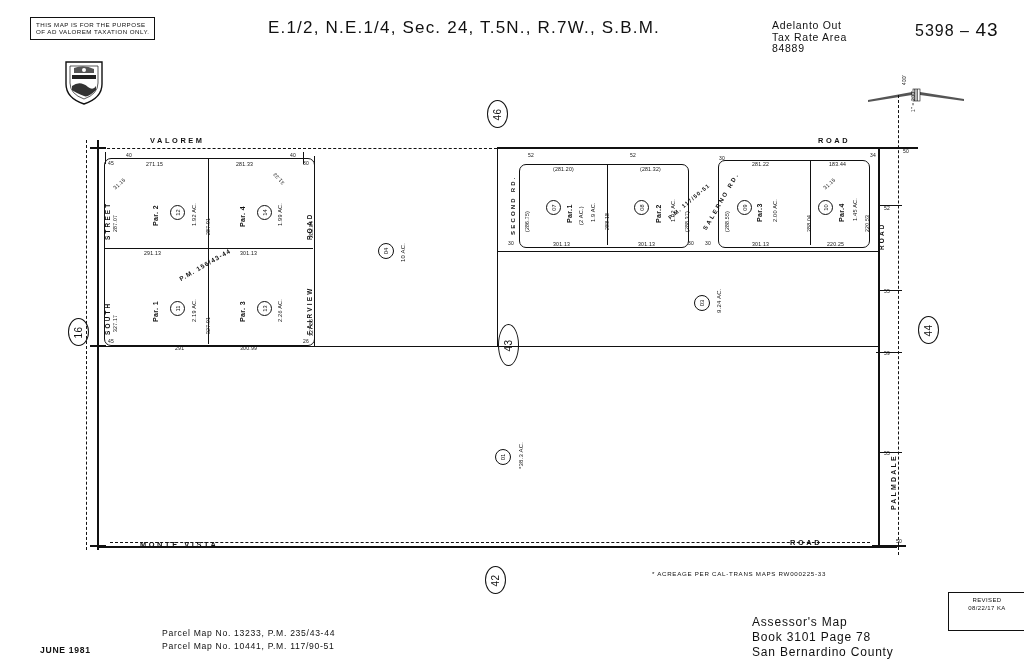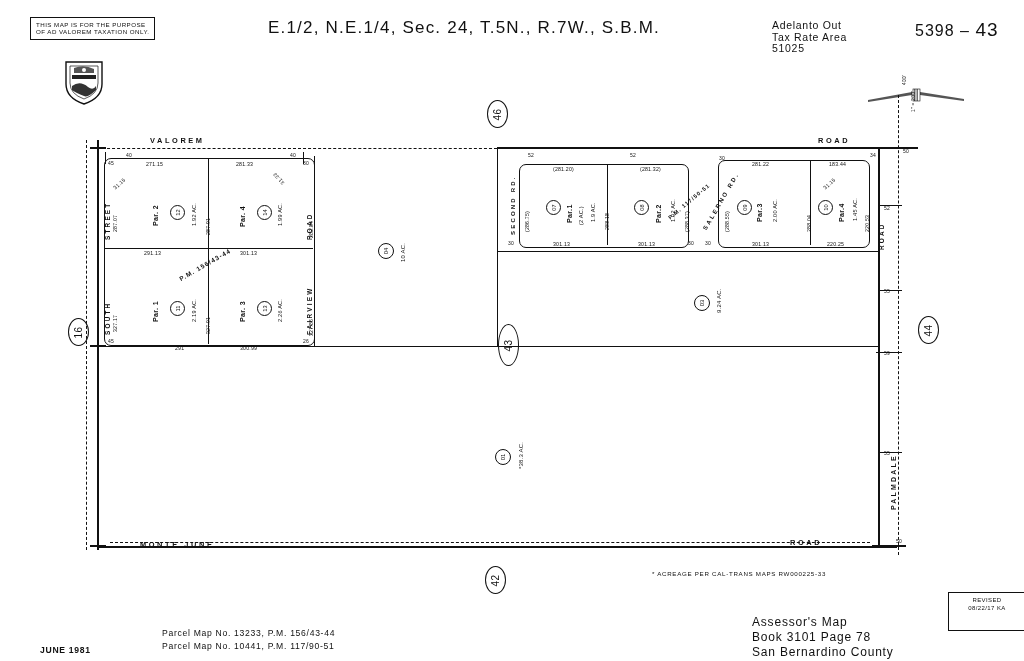--- a/index.html
+++ b/index.html
@@ -73,21 +73,21 @@
     <path d="M12 10 Q22 6 32 11 L32 15 L12 15 Z" fill="#555"></path>
     <circle cx="22" cy="12" r="2" fill="#fff"></circle>
   </svg>
 </div>
 
 <div class="abs ttl" style="left:268px;top:18px;">E.1/2, N.E.1/4, Sec. 24, T.5N., R.7W., S.B.M.</div>
 
 <div class="abs hdr-sm" style="left:772px;top:20px;">
   <div>Adelanto Out</div>
   <div>Tax Rate Area</div>
-  <div>51025</div>
+  <div>84889</div>
 </div>
 
 <div class="abs bookpage" style="left:915px;top:19px;">
   <span>5398</span>
   <span>–</span>
   <b>43</b>
 </div>
 
 <div class="scalebar" style="left:868px;top:78px;">
   <svg width="96" height="30" viewBox="0 0 96 30">
@@ -224,21 +224,21 @@
 <div class="acre" style="left:400px;top:262px;font-size:6px;">10 AC.</div>
 
 <div class="pnum pnum-lg" style="left:694px;top:295px;">03</div>
 <div class="acre" style="left:716px;top:313px;font-size:6px;">9.24 AC.</div>
 
 <div class="pnum pnum-lg" style="left:495px;top:449px;">01</div>
 <div class="acre" style="left:518px;top:469px;font-size:6px;">*38.3 AC.</div>
 
 <div class="road-h" style="left:150px;top:136px;">VALOREM</div>
 <div class="road-h" style="left:818px;top:136px;">ROAD</div>
-<div class="road-h" style="left:140px;top:540px;">MONTE JUNE</div>
+<div class="road-h" style="left:140px;top:540px;">MONTE VISTA</div>
 <div class="road-h" style="left:790px;top:538px;">ROAD</div>
 
 <div class="road-v" style="left:104px;top:240px;font-size:6.4px;">STREET</div>
 <div class="road-v" style="left:104px;top:335px;font-size:6.4px;">SOUTH</div>
 <div class="road-v" style="left:306px;top:240px;font-size:6.4px;">ROAD</div>
 <div class="road-v" style="left:306px;top:335px;font-size:6.4px;">FAIRVIEW</div>
 <div class="road-v" style="left:510px;top:235px;font-size:6px;">SECOND RD.</div>
 <div class="road-v" style="left:702px;top:228px;font-size:6px;transform:rotate(-60deg);transform-origin:0 0;">SALERNO RD.</div>
 <div class="road-v" style="left:890px;top:510px;font-size:7px;">PALMDALE</div>
 <div class="road-v" style="left:878px;top:250px;font-size:6.4px;">ROAD</div>
@@ -272,21 +272,21 @@
 <div class="smnum" style="left:903px;top:148px;">50</div>
 <div class="smnum" style="left:884px;top:205px;">52</div>
 <div class="smnum" style="left:884px;top:288px;">55</div>
 <div class="smnum" style="left:884px;top:350px;">59</div>
 <div class="smnum" style="left:884px;top:450px;">55</div>
 <div class="smnum" style="left:896px;top:538px;">50</div>
 
 <div class="note" style="left:652px;top:570px;">* ACREAGE PER CAL-TRANS MAPS RW000225-33</div>
 
 <div class="foot foot-b" style="left:40px;top:645px;">JUNE 1981</div>
-<div class="foot" style="left:162px;top:628px;">Parcel Map No. 13233, P.M. 156/43-44</div>
+<div class="foot" style="left:162px;top:628px;">Parcel Map No. 13233, P.M. 235/43-44</div>
 <div class="foot" style="left:162px;top:641px;">Parcel Map No. 10441, P.M. 117/90-51</div>
 
 <div class="assessor" style="left:752px;top:615px;">
   <div>Assessor's Map</div>
   <div>Book 3101 Page 78</div>
   <div>San Bernardino County</div>
 </div>
 
 <div class="revbox" style="left:948px;top:592px;width:76px;height:34px;">
   <div>REVISED</div>

